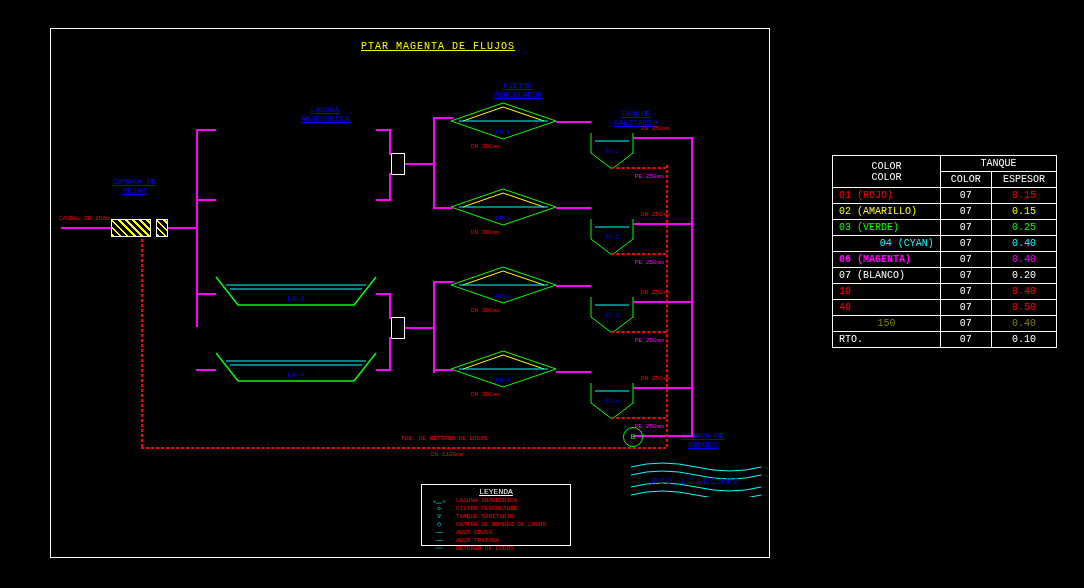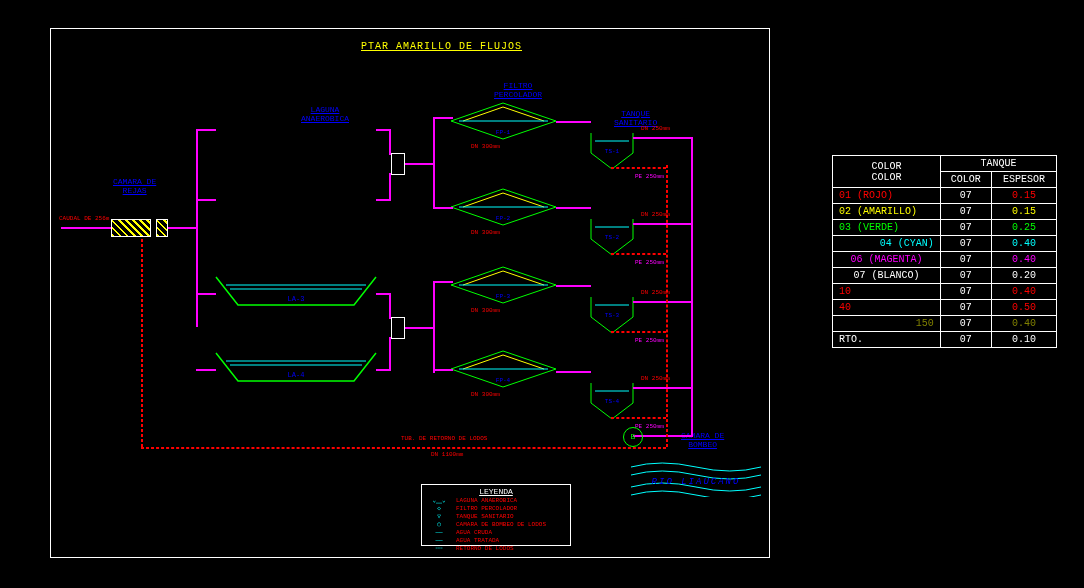--- a/index.html
+++ b/index.html
@@ -105,21 +105,21 @@
   }
   .layer-table th { font-weight:normal; }
   .c-red{color:#f00}.c-yel{color:#ff0}.c-grn{color:#0f0}.c-cyn{color:#0ff}
   .c-mag{color:#f0f}.c-wht{color:#fff}.c-dg{color:#808000}
 </style>
 </head>
 <body>
 
 <div class="frame">
 
-  <div class="title">PTAR  AMARILLO  DE  FLUJOS</div>
+  <div class="title">PTAR  MAGENTA  DE  FLUJOS</div>
 
   <div class="label" style="left:62px;top:148px;">CAMARA DE<br>REJAS</div>
   <div class="label" style="left:250px;top:52px;margin-top:24px;">LAGUNA<br>ANAEROBICA</div>
   <div class="label" style="left:443px;top:52px;">FILTRO<br>PERCOLADOR</div>
   <div class="label" style="left:563px;top:80px;">TANQUE<br>SANITARIO</div>
   <div class="label" style="left:630px;top:402px;">CAMARA DE<br>BOMBEO</div>
 
   <div class="box-camara"></div>
   <div class="box-camara2"></div>
   <div class="pipe-m" style="left:10px;top:198px;width:50px;height:2px"></div>
@@ -348,41 +348,41 @@
         <td class="c-grn" style="text-align: left;">03 (VERDE)</td>
         <td>07</td>
         <td class="c-grn">0.25</td>
       </tr>
       <tr>
         <td class="c-cyn" style="text-align: right;">04 (CYAN)</td>
         <td>07</td>
         <td class="c-cyn">0.40</td>
       </tr>
       <tr>
-        <td class="c-mag" style="text-align: center;">06 (MAGENTA)</td>
+        <td class="c-mag" style="text-align: left; font-weight: bold;">06 (MAGENTA)</td>
         <td>07</td>
         <td class="c-mag">0.40</td>
       </tr>
       <tr>
-        <td class="c-wht" style="text-align: center;">07 (BLANCO)</td>
+        <td class="c-wht" style="text-align: left;">07 (BLANCO)</td>
         <td>07</td>
         <td class="c-wht">0.20</td>
       </tr>
       <tr>
         <td class="c-red" style="text-align: left;">10</td>
         <td>07</td>
         <td class="c-red">0.40</td>
       </tr>
       <tr>
         <td class="c-red" style="text-align: left;">40</td>
         <td>07</td>
         <td class="c-red">0.50</td>
       </tr>
       <tr>
-        <td class="c-dg" style="text-align: right;">150</td>
+        <td class="c-dg" style="text-align: center;">150</td>
         <td>07</td>
         <td class="c-dg">0.40</td>
       </tr>
       <tr>
         <td class="c-wht" style="text-align: left;">RTO.</td>
         <td>07</td>
         <td class="c-wht">0.10</td>
       </tr>
     </tbody>
 </table>

